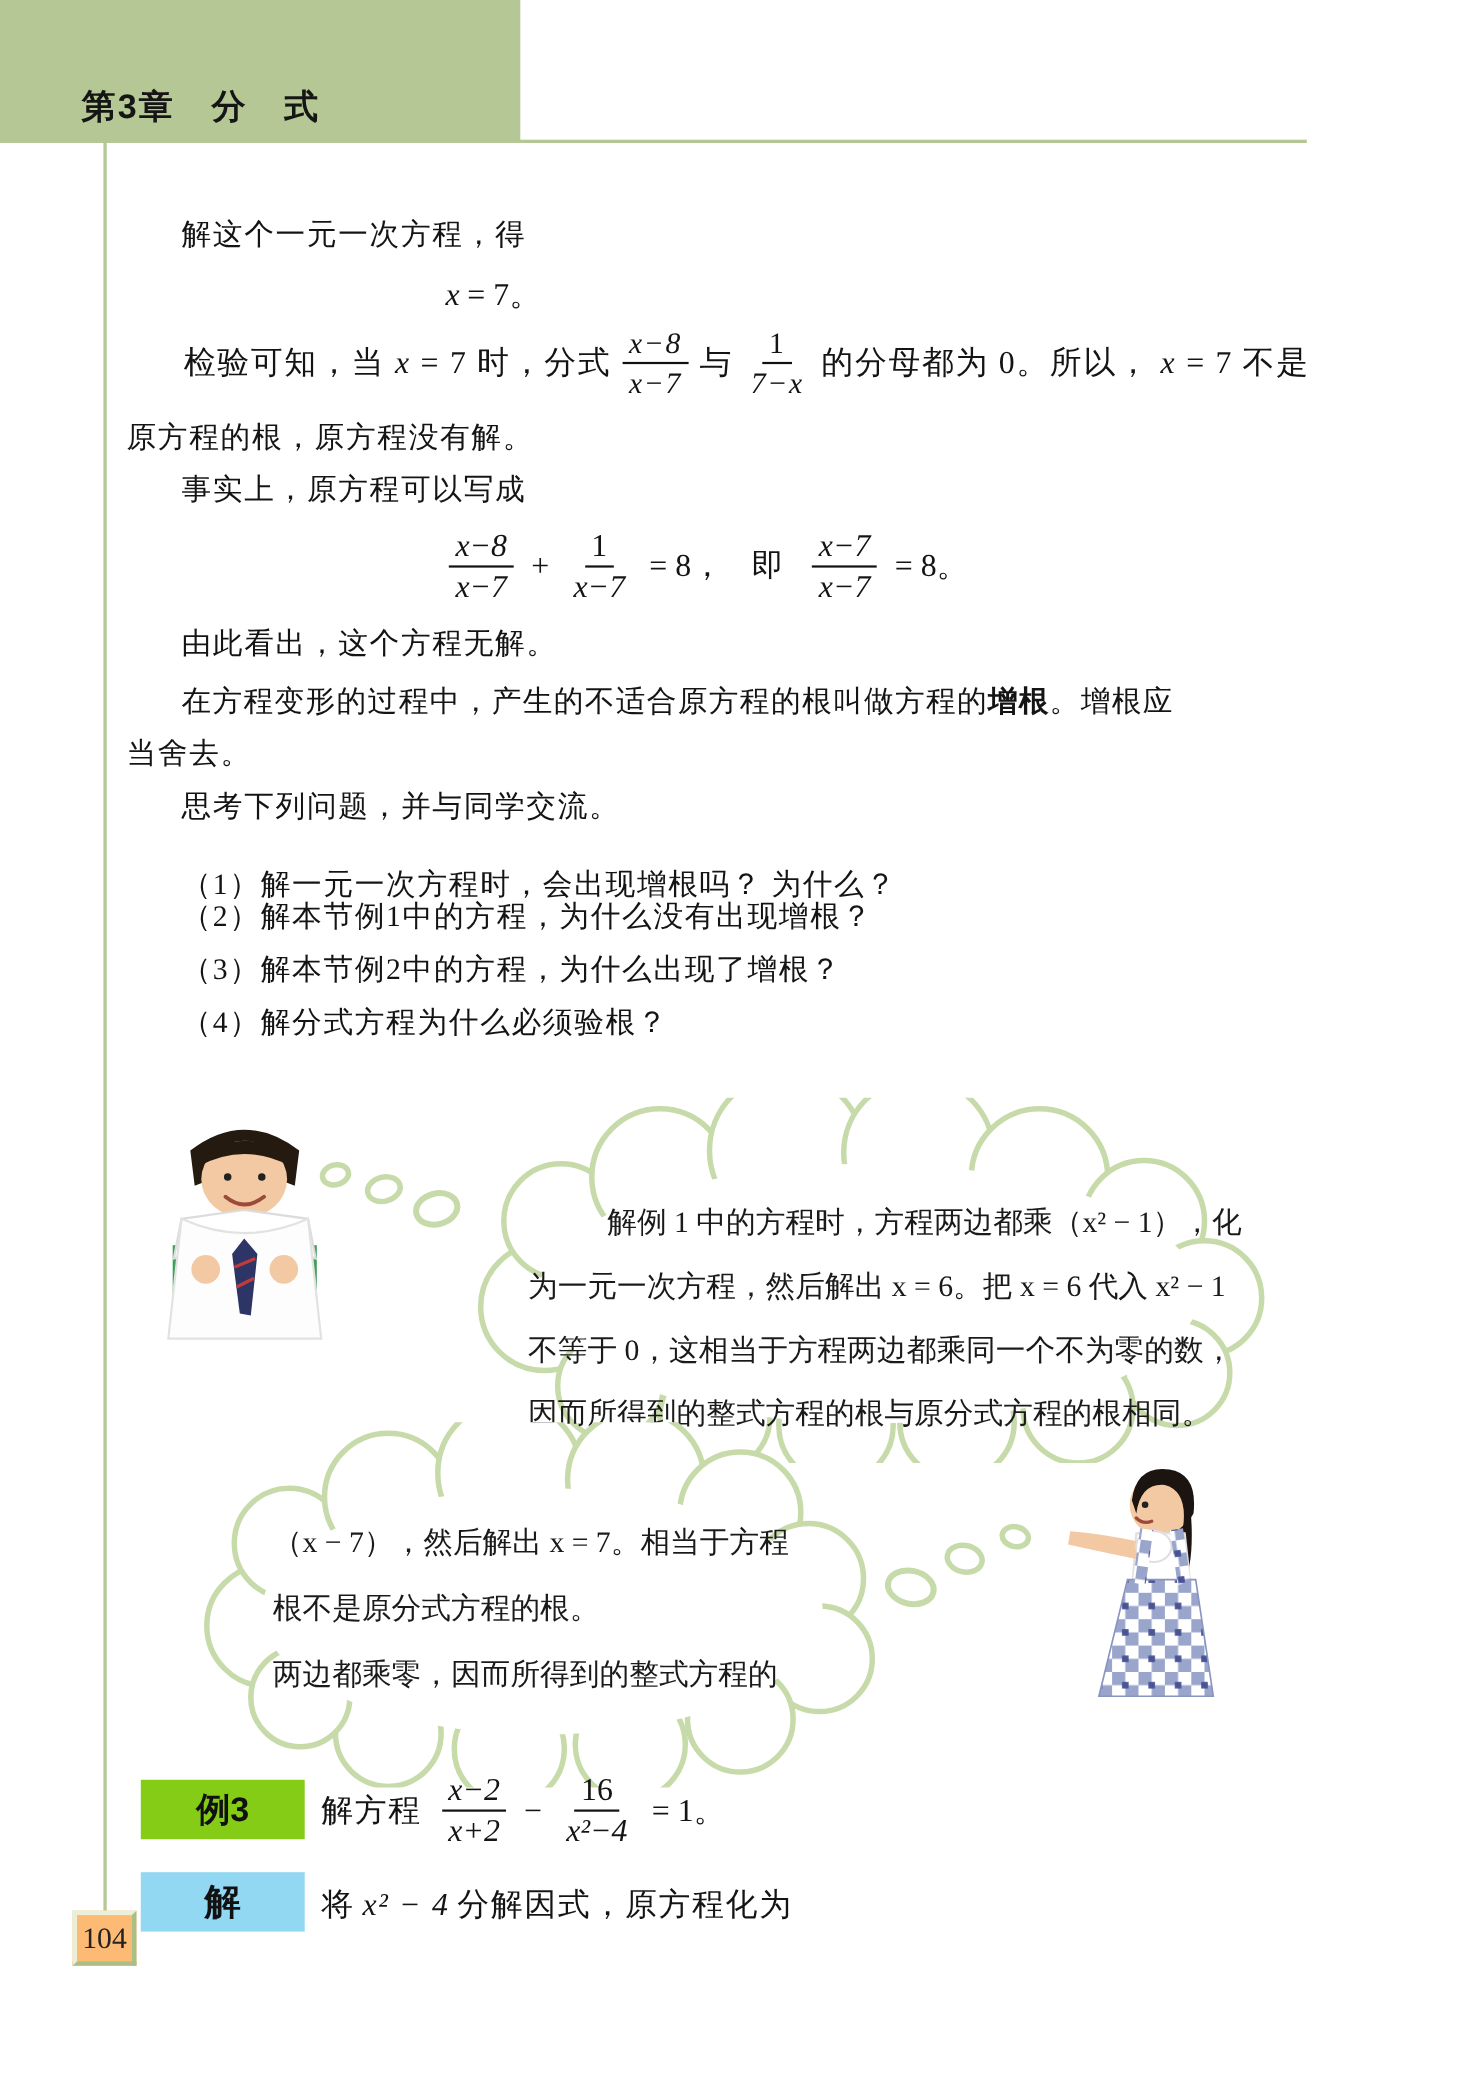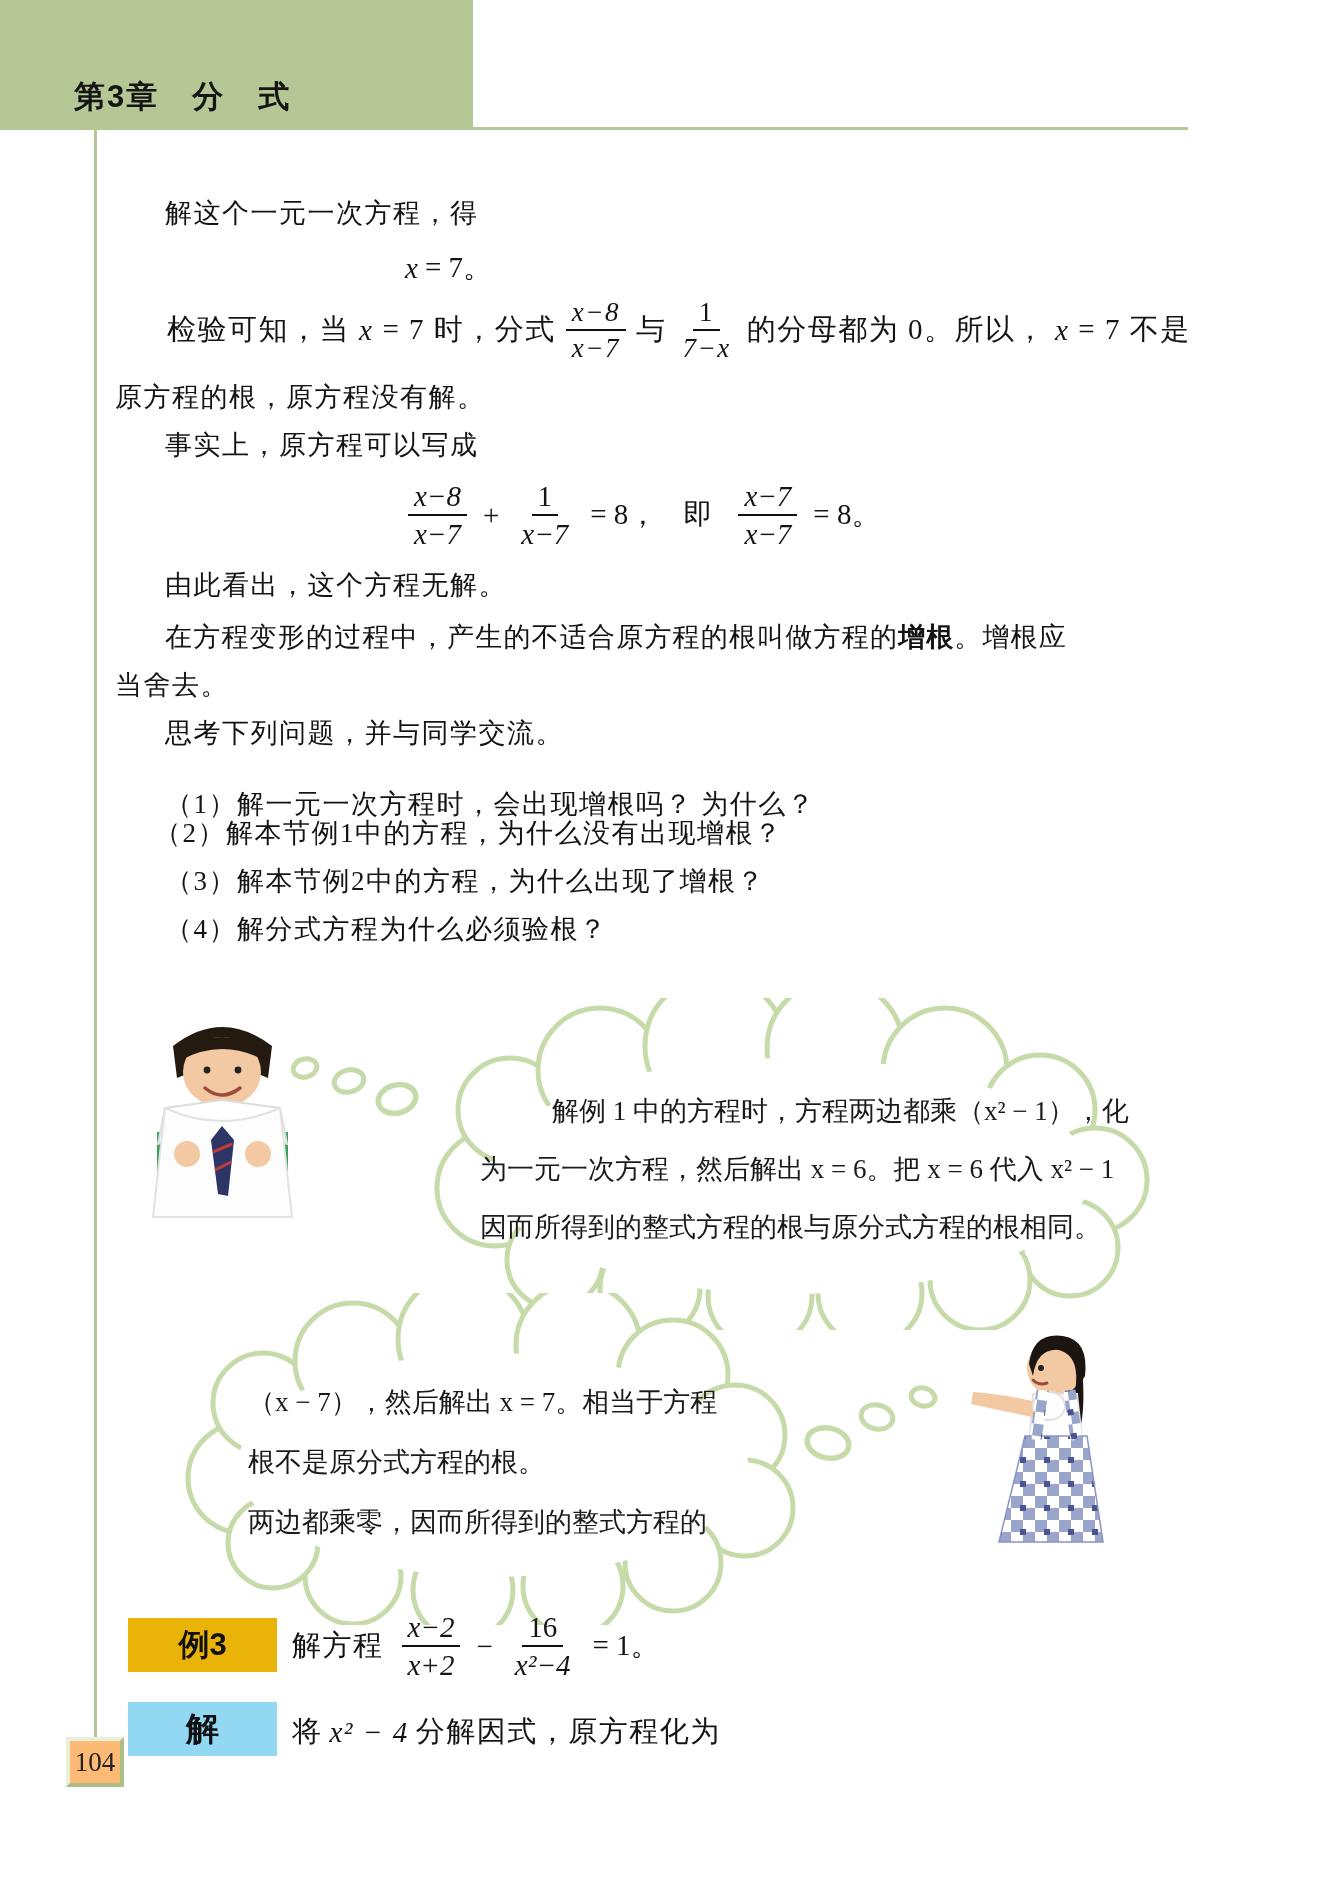--- a/index.html
+++ b/index.html
@@ -32,21 +32,21 @@
 
   
   .cloud-svg{position:absolute;}
   .cloud-text{position:absolute;font-size:27px;line-height:58px;color:#1a1a1a;
         font-family:"DejaVu Serif",serif;}
   .cloud-text .cl{display:block;white-space:nowrap;font-family:Liberation Serif, serif;}
 
   
   .label-box{position:absolute;display:flex;align-items:center;justify-content:center;
         font-family:"Liberation Sans",sans-serif;font-weight:700;color:#111;}
-  .ex-box{left:128px;top:1618px;width:149px;height:54px;background:#eab308;font-size:31px;}
+  .ex-box{left:128px;top:1618px;width:149px;height:54px;background:#84cc16;font-size:31px;}
   .sol-box{left:128px;top:1702px;width:149px;height:54px;background:#93d8f3;font-size:33px;}
 
   
   .page-num{position:absolute;left:66px;top:1737px;width:58px;height:50px;
         background:#fdba74;border-top:4px solid #e9f0da;border-left:4px solid #e9f0da;
         border-bottom:4px solid #a9bf86;border-right:4px solid #a9bf86;
         box-sizing:border-box;display:flex;align-items:center;justify-content:center;
         font-size:27px;color:#222;}
 </style>
 </head>
@@ -107,21 +107,21 @@
 <div class="line" style="left:165px;top:565px;">由此看出，这个方程无解。</div>
 
 <div class="line" style="left:165px;top:617px;letter-spacing:1.2px;">
   <span>在方程变形的过程中，产生的不适合原方程的根叫做方程的</span><span class="bold-term">增根</span><span>。增根应</span>
 </div>
 
 <div class="line" style="left:115px;top:665px;">当舍去。</div>
 <div class="line" style="left:165px;top:713px;">思考下列问题，并与同学交流。</div>
 
 <div class="line" style="left:165px;top:784px;font-family:Liberation Serif, serif;">（1）解一元一次方程时，会出现增根吗？ 为什么？</div>
-<div class="line" style="left:154px;top:813px;">（2）解本节例1中的方程，为什么没有出现增根？</div>
+<div class="line" style="left:165px;top:813px;">（2）解本节例1中的方程，为什么没有出现增根？</div>
 <div class="line" style="left:165px;top:861px;">（3）解本节例2中的方程，为什么出现了增根？</div>
 <div class="line" style="left:165px;top:909px;">（4）解分式方程为什么必须验根？</div>
 
 <svg class="cloud-svg" style="left:135px;top:1012px;" width="175" height="215" viewBox="0 0 175 215">
   <rect x="22" y="120" width="20" height="75" fill="#3aa05a"></rect>
   <rect x="133" y="120" width="20" height="75" fill="#3aa05a"></rect>
   <rect x="30" y="98" width="16" height="95" fill="#e8c33a"></rect>
   <rect x="129" y="98" width="16" height="95" fill="#e8c33a"></rect>
   <path d="M38,34 Q87,-4 137,34 L133,66 Q87,46 42,66 Z" fill="#241a10"></path>
   <ellipse cx="87" cy="60" rx="39" ry="35" fill="#f3c9a4"></ellipse>
@@ -158,20 +158,21 @@
     <circle cx="455" cy="295" r="52"></circle>
     <circle cx="345" cy="298" r="52"></circle>
     <circle cx="235" cy="290" r="50"></circle>
     <circle cx="140" cy="262" r="48"></circle>
   </g>
   <ellipse cx="375" cy="178" rx="300" ry="118" fill="#ffffff"></ellipse>
 </svg>
 <div class="cloud-text" style="left:480px;top:1082px;width:650px;">
   <span class="cl" style="text-indent:72px;">解例 1 中的方程时，方程两边都乘（x² − 1），化</span>
   <span class="cl">为一元一次方程，然后解出 x = 6。把 x = 6 代入 x² − 1</span>
+  <span class="cl">不等于 0，这相当于方程两边都乘同一个不为零的数，</span>
   <span class="cl">因而所得到的整式方程的根与原分式方程的根相同。</span>
 </div>
 
 <svg class="cloud-svg" style="left:168px;top:1293px;" width="635" height="332" viewBox="0 0 635 332">
   <g fill="#ffffff" stroke="#c7daa9" stroke-width="5">
     <circle cx="75" cy="185" r="55"></circle>
     <circle cx="95" cy="110" r="50"></circle>
     <circle cx="185" cy="68" r="58"></circle>
     <circle cx="295" cy="46" r="65"></circle>
     <circle cx="410" cy="52" r="62"></circle>

